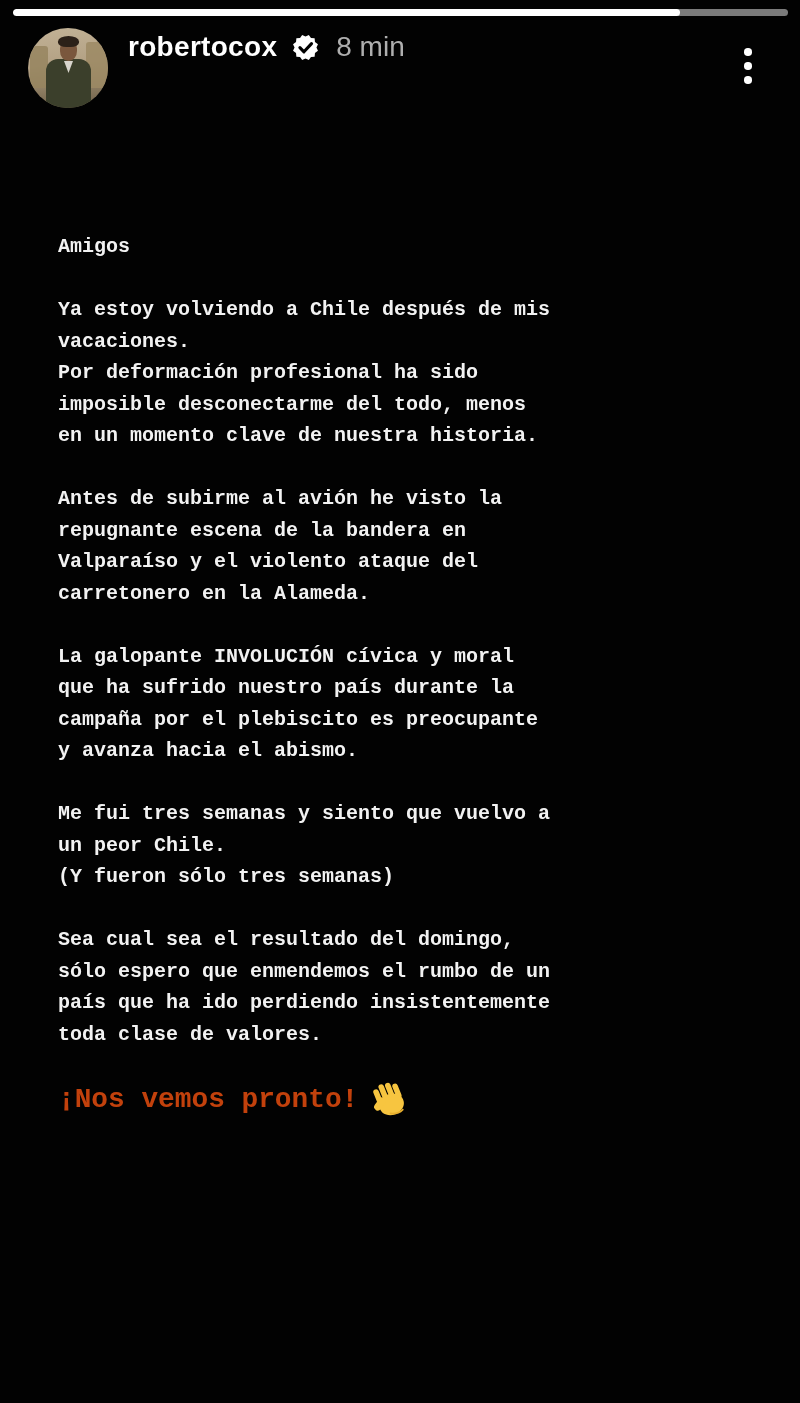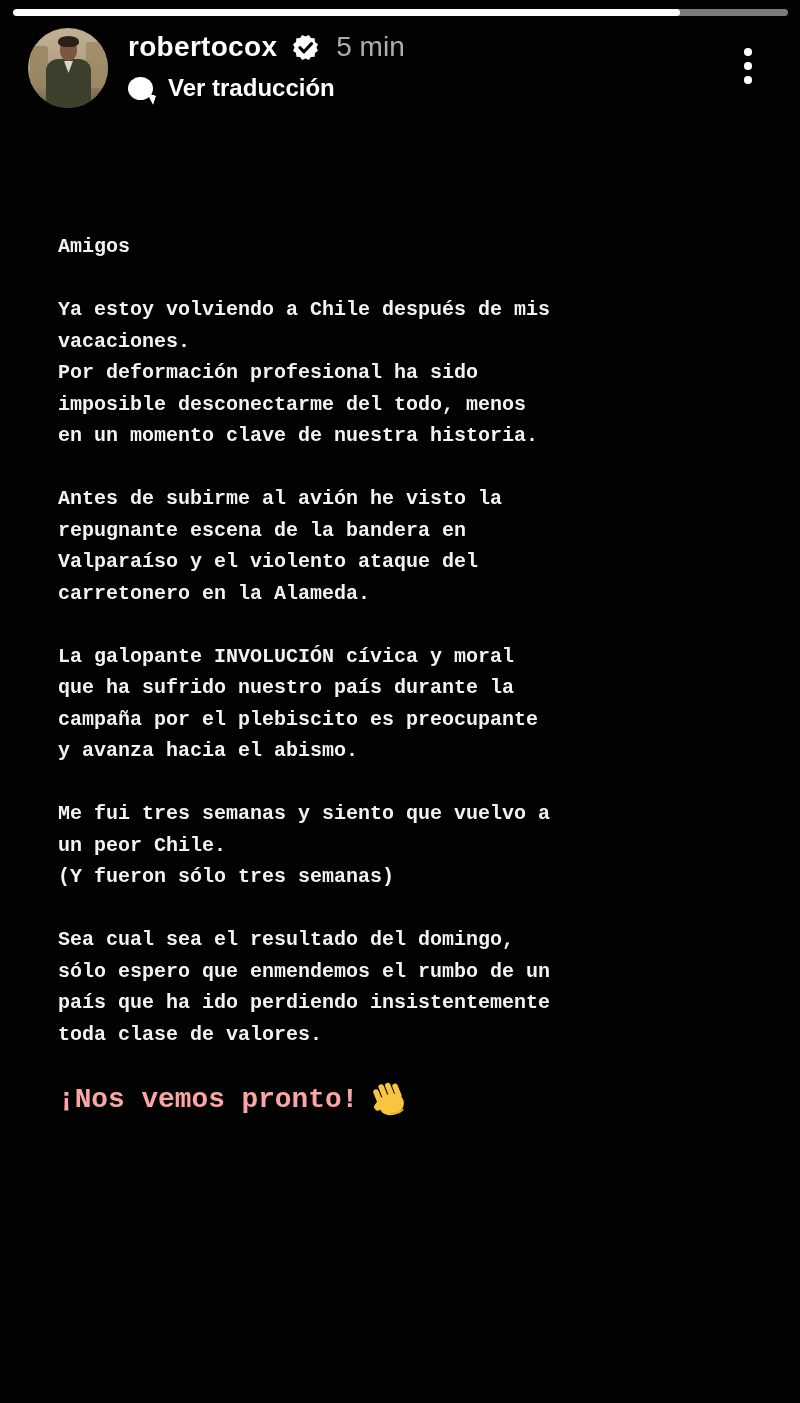--- a/index.html
+++ b/index.html
@@ -50,21 +50,21 @@
   
   .body-text{
     position:absolute;left:58px;top:231px;margin:0;
     font-family:"Liberation Mono","DejaVu Sans Mono",monospace;
     font-weight:700;font-size:20px;line-height:31.5px;color:#f2f2f2;
     white-space:pre;
   }
   .closing{
     position:absolute;left:58px;top:1079px;display:flex;align-items:center;
     font-family:"Liberation Mono","DejaVu Sans Mono",monospace;
-    font-weight:700;font-size:27.8px;color:#fca5a5;
+    font-weight:700;font-size:27.8px;color:#c2410c;
   }
   .hand-icon{width:40px;height:40px;margin-left:12px;display:block;}
 </style>
 </head>
 <body>
 
 <div class="screen">
 
   <div class="progress-track">
     <div class="progress-fill" style="width: 86%;"></div>
@@ -79,25 +79,21 @@
       <div class="av-head"></div>
       <div class="av-hair"></div>
     </div>
     <div class="header-text">
       <div class="row1">
         <span class="username">robertocox</span>
         <svg class="badge" viewBox="0 0 36 36">
           <polygon points="30.70,18.00 32.49,21.88 29.00,24.35 28.61,28.61 24.35,29.00 21.88,32.49 18.00,30.70 14.12,32.49 11.65,29.00 7.39,28.61 7.00,24.35 3.51,21.88 5.30,18.00 3.51,14.12 7.00,11.65 7.39,7.39 11.65,7.00 14.12,3.51 18.00,5.30 21.88,3.51 24.35,7.00 28.61,7.39 29.00,11.65 32.49,14.12" fill="#ffffff"></polygon>
           <path d="M11.5 18.2 L16.2 23 L25 13.5" fill="none" stroke="#000000" stroke-width="3.6" stroke-linecap="round" stroke-linejoin="round"></path>
         </svg>
-        <span class="timestamp">5 min</span>
-      </div>
-      <div class="row2">
-        <span class="bubble-icon"></span>
-        <span class="translate-label">Ver traducción</span>
+        <span class="timestamp">8 min</span>
       </div>
     </div>
   </div>
 
   <div class="menu">
     <i></i>
     <i></i>
     <i></i>
   </div>
 

